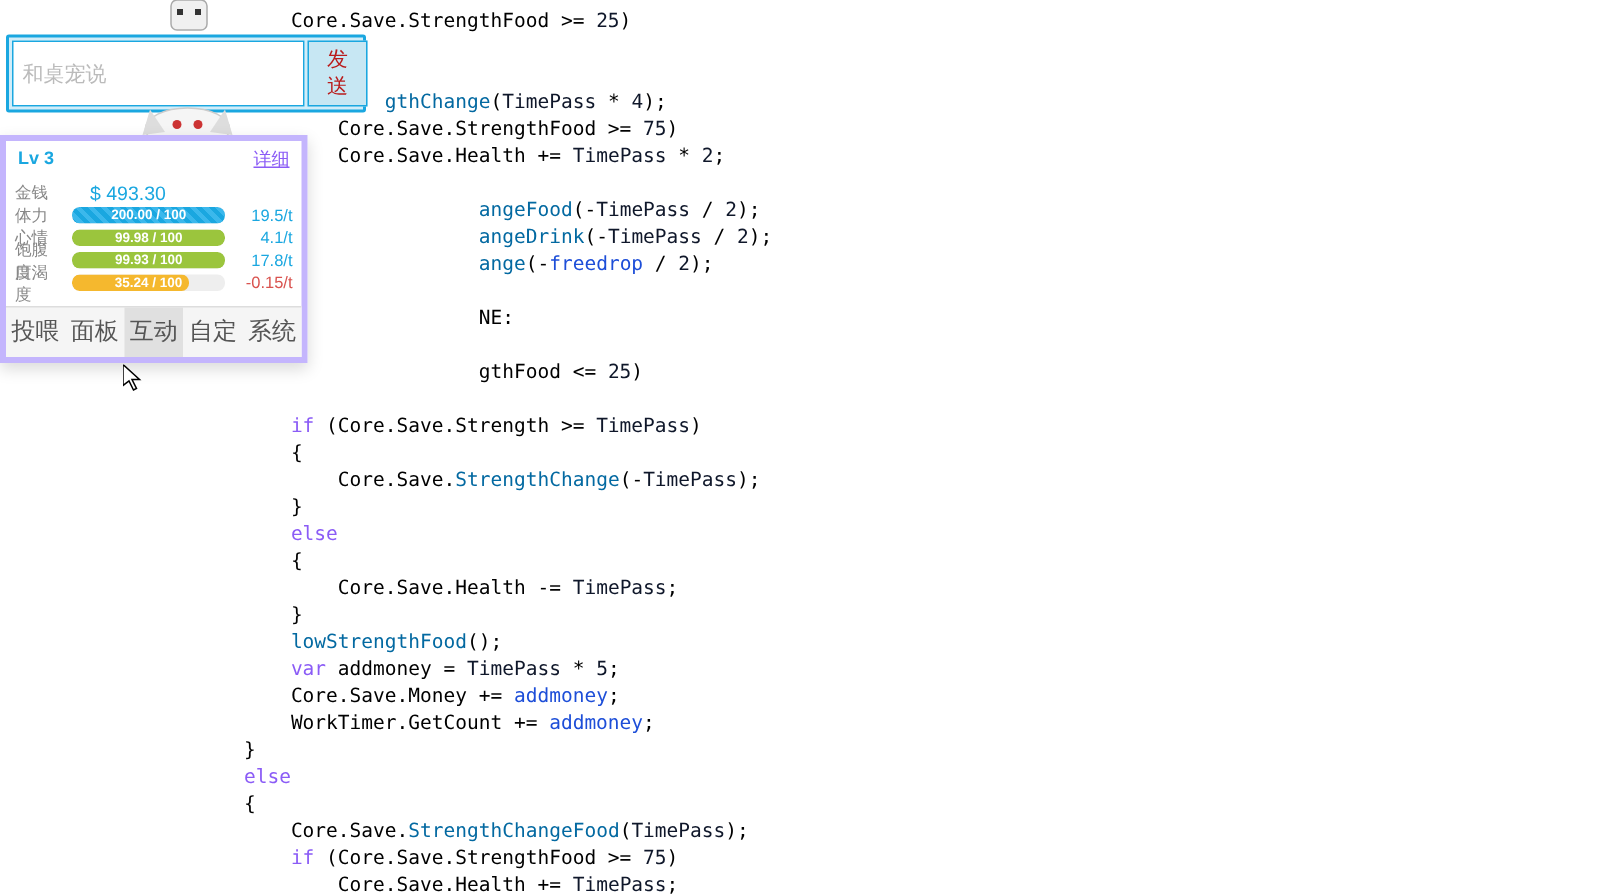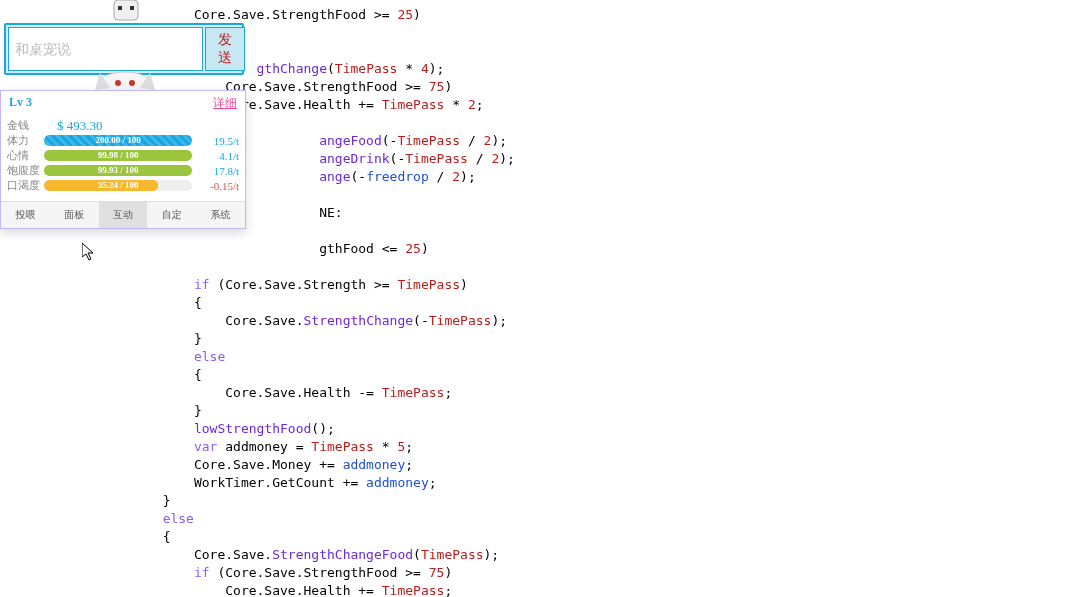--- a/index.html
+++ b/index.html
@@ -15,22 +15,22 @@
     .code-area {
       position: absolute;
       top: 0;
       left: 100px;
       white-space: pre;
       line-height: 18px;
       padding-top: 6px;
       color: #000;
     }
     .kw { color: #8b5cf6; }
-    .member { color: #b91c1c; }
-    .method { color: #6d28d9; }
+    .member { color: #0f172a; }
+    .method { color: #0369a1; }
     .purple { color: #1d4ed8; }
 
     
     .chat-bar {
       position: absolute;
       top: 23px;
       left: 4px;
       width: 240px;
       display: flex;
       gap: 2px;
@@ -70,53 +70,53 @@
       left: 106px;
       width: 40px;
       height: 30px;
     }
 
     
     .stats-panel {
       position: absolute;
       top: 90px;
       left: 0;
-      width: 246px;
+      width: 205px;
       background: #ffffff;
-      border: 1px solid #c4b5fd;
+      border: 4px solid #c4b5fd;
       box-shadow: 0 4px 10px rgba(0,0,0,0.15);
-      font-family: Liberation Serif, serif;
+      font-family: Liberation Sans, sans-serif;
       font-size: 12px;
     }
     .stats-header {
       display: flex;
       justify-content: space-between;
       padding: 4px 8px;
       color: #1aa7e0;
     }
     .stats-level { font-weight: bold; }
-    .stats-detail { color: #ec4899; text-decoration: underline; cursor: pointer; }
+    .stats-detail { color: #8b5cf6; text-decoration: underline; cursor: pointer; }
     .stats-body { padding: 2px 6px 8px 6px; }
     .stat-row {
       display: flex;
       align-items: center;
       height: 15px;
-      gap: 2px;
+      gap: 14px;
     }
     .stat-label {
       width: 36px;
       color: #888;
       font-size: 11px;
     }
     .stat-value {
       color: #1aa7e0;
       font-size: 12px;
       margin-left: 2px;
     }
-    .money-row .stat-value { font-size: 13px; margin-left: 12px; }
+    .money-row .stat-value { font-size: 13px; margin-left: 0; }
     .stat-bar {
       position: relative;
       width: 152px;
       height: 11px;
       background: #eee;
       border-radius: 5px;
       overflow: hidden;
     }
     .stat-bar-fill {
       position: absolute;
@@ -144,21 +144,21 @@
     
     .tabs {
       display: flex;
       border-top: 1px solid #ddd;
       background: #f5f5f5;
     }
     .tab {
       flex: 1;
       text-align: center;
       padding: 6px 0;
-      font-size: 10px;
+      font-size: 16px;
       color: #555;
       cursor: pointer;
     }
     .tab.active {
       background: #e0e0e0;
     }
 
     
     .cursor {
       position: absolute;

